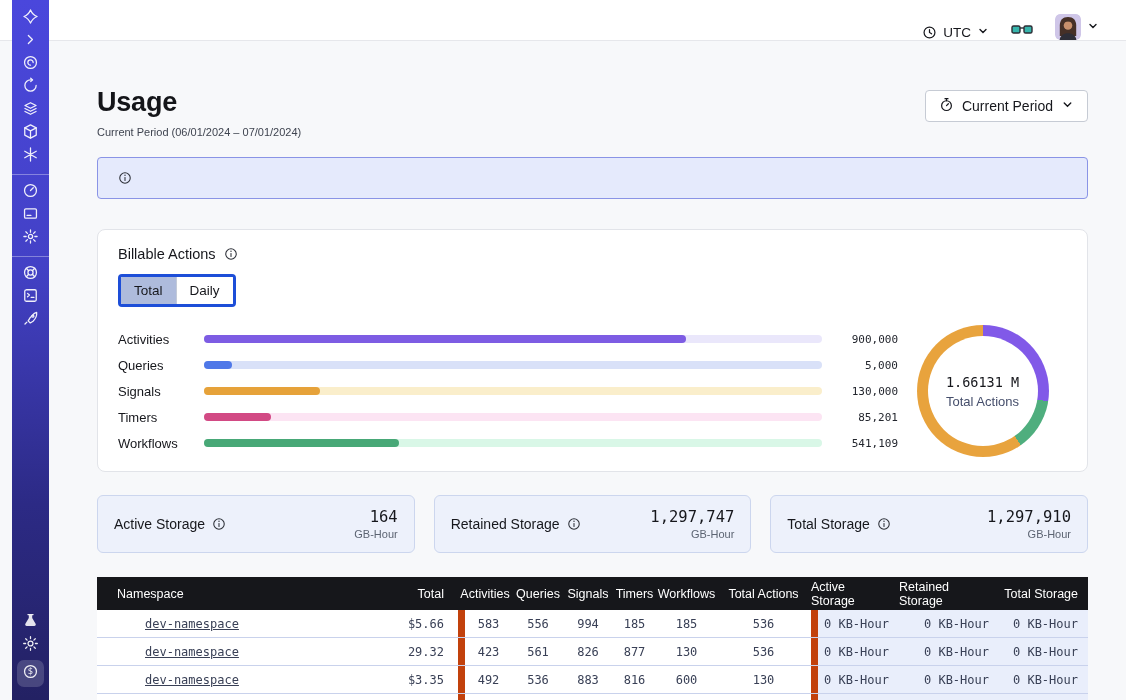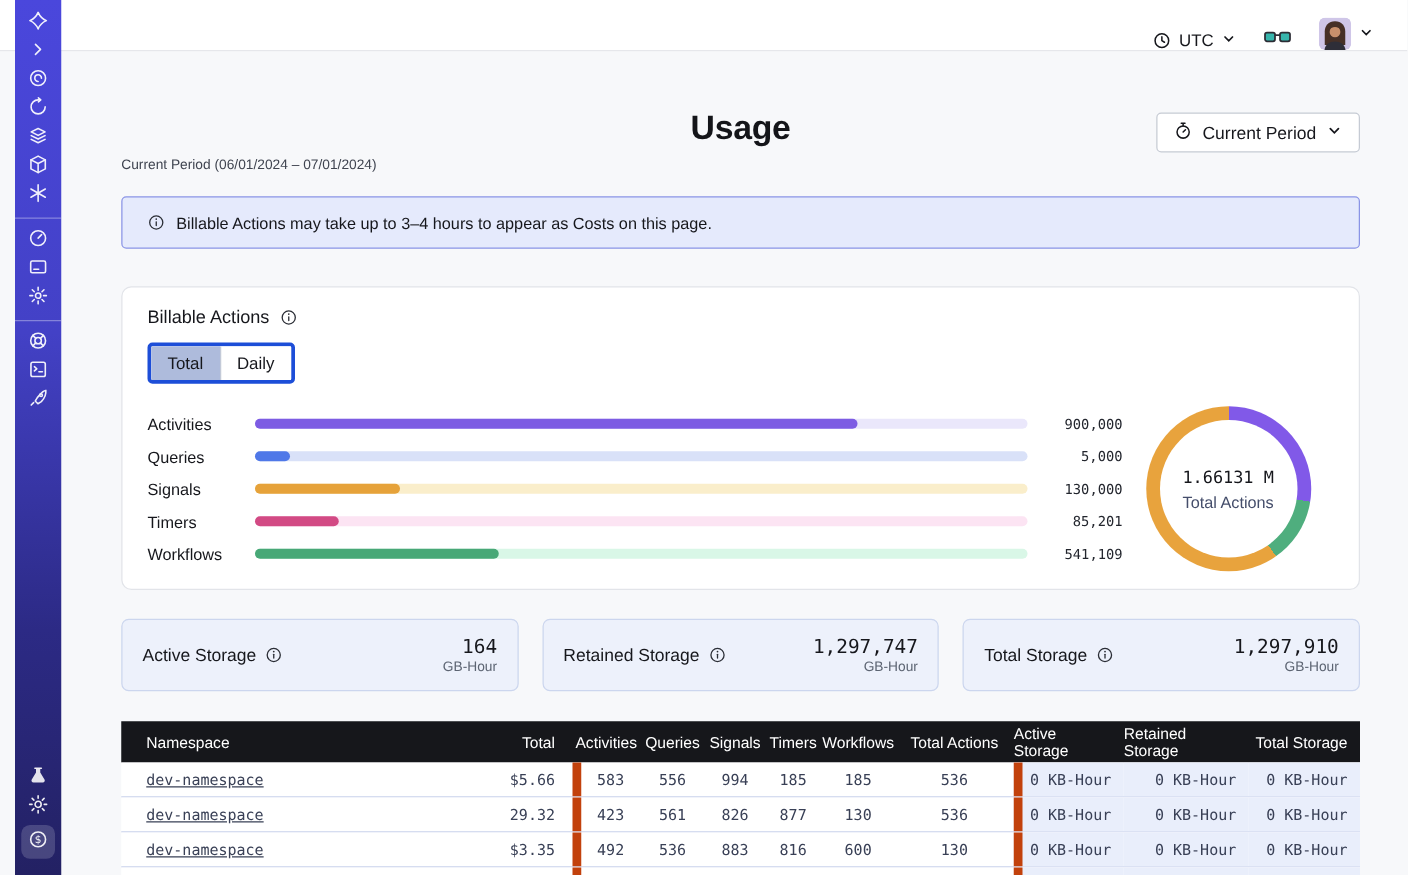--- a/index.html
+++ b/index.html
@@ -33,21 +33,21 @@
   .nav-item svg { opacity: .92; }
   .nav-divider { width: 100%; height: 1px; background: rgba(255,255,255,.35); margin: 6px 0; }
   .nav-spacer { flex: 1; }
   .active-box { width: 27px; height: 27px; border-radius: 7px; background: rgba(255,255,255,.17);
     display: flex; align-items: center; justify-content: center; }
 
   
   .main { position: absolute; left: 97px; top: 41px; width: 991px; }
 
   .page-header { position: relative; margin-top: 46px; }
-  .page-title { font-size: 27px; font-weight: 600; letter-spacing: -.2px; color: #141519; text-align: center; }
+  .page-title { font-size: 27px; font-weight: 600; letter-spacing: -.2px; color: #141519; }
   .page-subtitle { margin-top: 8px; font-size: 11px; color: #3f4450; }
   .period-btn {
     position: absolute; right: 0; top: 3px; height: 32px;
     display: flex; align-items: center; gap: 8px; padding: 0 13px;
     background: #fff; border: 1px solid #c6cbd4; border-radius: 4px;
     font-family: inherit; font-size: 14px; color: #16171c; cursor: pointer;
   }
 
   .banner {
     margin-top: 19px; height: 42px; border: 1px solid #8a94e6; background: #e5eafc;
@@ -94,21 +94,21 @@
   .trow { display: grid; grid-template-columns: var(--cols); height: 28px;
     background: #fff; border-bottom: 1px solid #c9d2ec;
     font-family: "DejaVu Sans Mono", monospace; font-size: 12px; color: #394056; }
   .cell { display: flex; align-items: center; height: 100%; }
   .a-left   { justify-content: flex-start; padding-left: 20px; }
   .a-right  { justify-content: flex-end; padding-right: 14px; }
   .a-center { justify-content: center; }
   .a-stor   { justify-content: flex-end; padding-right: 10px; }
   .b-left   { border-left: 7px solid #c2410c; }
   .stor-bg  { background: #e9eefb; }
-  .ns-link { text-decoration: underline; cursor: pointer; color: #394056; }
+  .ns-link { text-decoration: underline; cursor: pointer; color: #394056; margin-left: 28px; }
 
   .info-ic { color: #2b2e36; display: inline-flex; }
 </style>
 </head>
 <body>
 
 <header class="topbar">
   <button class="tb-btn">
     <span class="info-ic">
       <svg width="15" height="15" viewBox="0 0 16 16" fill="none" stroke="#16171c" stroke-width="1.3" stroke-linecap="round">
@@ -285,21 +285,20 @@
   </div>
 
   <div class="banner">
     <span class="info-ic">
       <svg width="14" height="14" viewBox="0 0 16 16" fill="none" stroke="currentColor" stroke-width="1.2" stroke-linecap="round">
           <circle cx="8" cy="8" r="6"></circle>
           <path d="M8 7.4v3.4"></path>
           <circle cx="8" cy="4.9" r=".8" fill="currentColor" stroke="none"></circle>
         </svg>
     </span>
-    <span>Billable Actions may take up to 3–4 hours to appear as Costs on this page.</span>
   </div>
 
   <section class="card">
     <div class="card-title">
       <span>Billable Actions</span>
       <span class="info-ic">
         <svg width="14" height="14" viewBox="0 0 16 16" fill="none" stroke="currentColor" stroke-width="1.2" stroke-linecap="round">
             <circle cx="8" cy="8" r="6"></circle>
             <path d="M8 7.4v3.4"></path>
             <circle cx="8" cy="4.9" r=".8" fill="currentColor" stroke="none"></circle>

